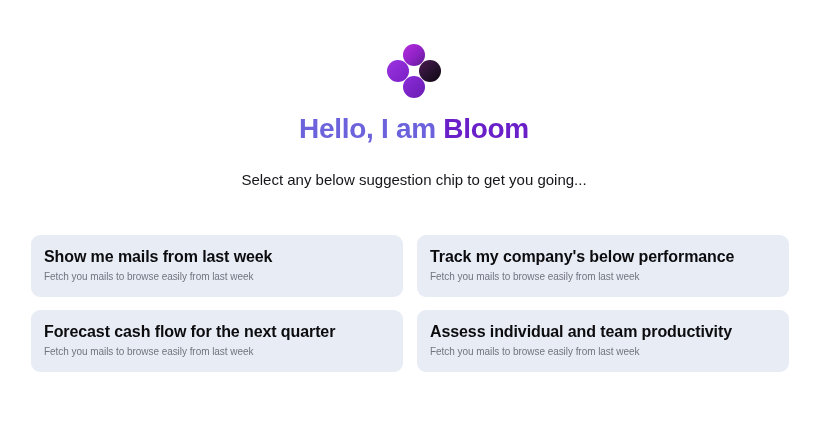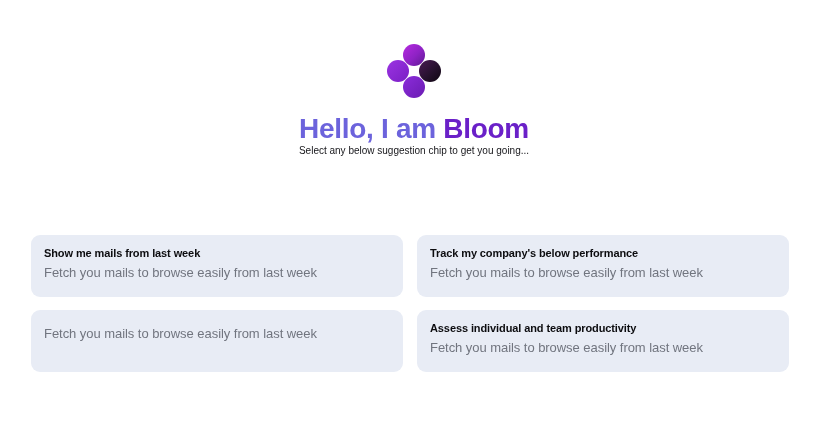--- a/index.html
+++ b/index.html
@@ -52,22 +52,22 @@
     font-size: 31px;
     font-weight: normal;
     color: #111114;
     letter-spacing: -0.4px;
     line-height: 1.15;
     white-space: nowrap;
   }
 
   
   .subcaption {
-    margin-top: 0;
-    font-size: 10px;
+    margin-top: 26px;
+    font-size: 15px;
     font-weight: normal;
     color: #16161a;
     letter-spacing: 0px;
     white-space: nowrap;
   }
 
   
   .chips {
     position: absolute;
     left: 31px;
@@ -81,30 +81,30 @@
   }
   .chip {
     background: #E8ECF5;
     border-radius: 9px;
     padding: 12px 0 0 13px;
     box-sizing: border-box;
     cursor: pointer;
     overflow: hidden;
   }
   .chip-title {
-    font-size: 11px;
+    font-size: 16px;
     font-weight: bold;
     color: #0c0c0f;
     letter-spacing: -0.1px;
     line-height: 1.25;
     white-space: nowrap;
   }
   .chip-sub {
     margin-top: 4px;
-    font-size: 13px;
+    font-size: 10px;
     font-weight: normal;
     color: #71757f;
     letter-spacing: -0.05px;
     line-height: 1.25;
     white-space: nowrap;
   }
 </style>
 </head>
 <body>
 
@@ -152,20 +152,21 @@
       <div class="chip-title">Show me mails from last week</div>
       <div class="chip-sub">Fetch you mails to browse easily from last week</div>
     </div>
 
     <div class="chip">
       <div class="chip-title">Track my company's below performance</div>
       <div class="chip-sub">Fetch you mails to browse easily from last week</div>
     </div>
 
     <div class="chip">
+      <div class="chip-title">Forecast cash flow for the next quarter</div>
       <div class="chip-sub">Fetch you mails to browse easily from last week</div>
     </div>
 
     <div class="chip">
       <div class="chip-title">Assess individual and team productivity</div>
       <div class="chip-sub">Fetch you mails to browse easily from last week</div>
     </div>
 
   </div>
 </div>

